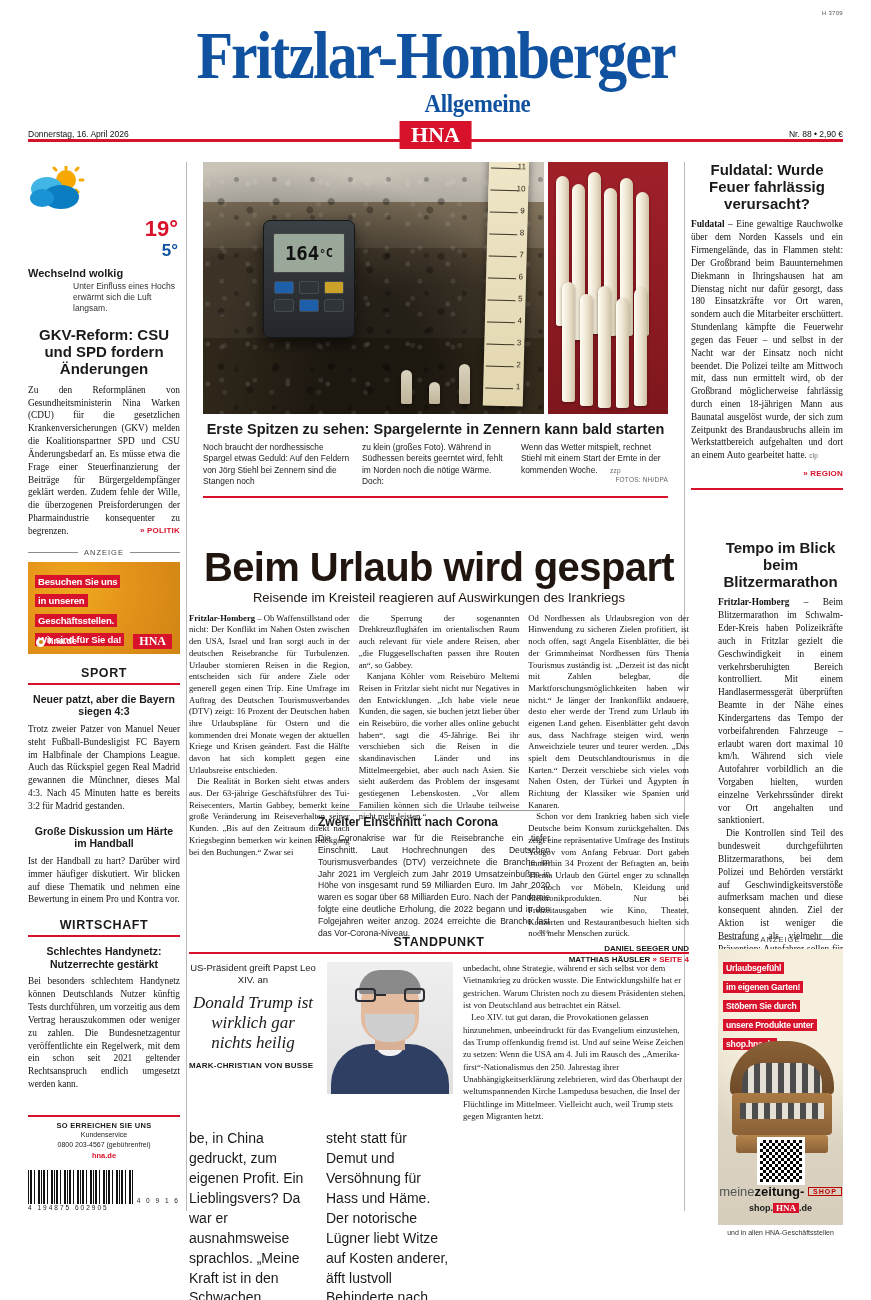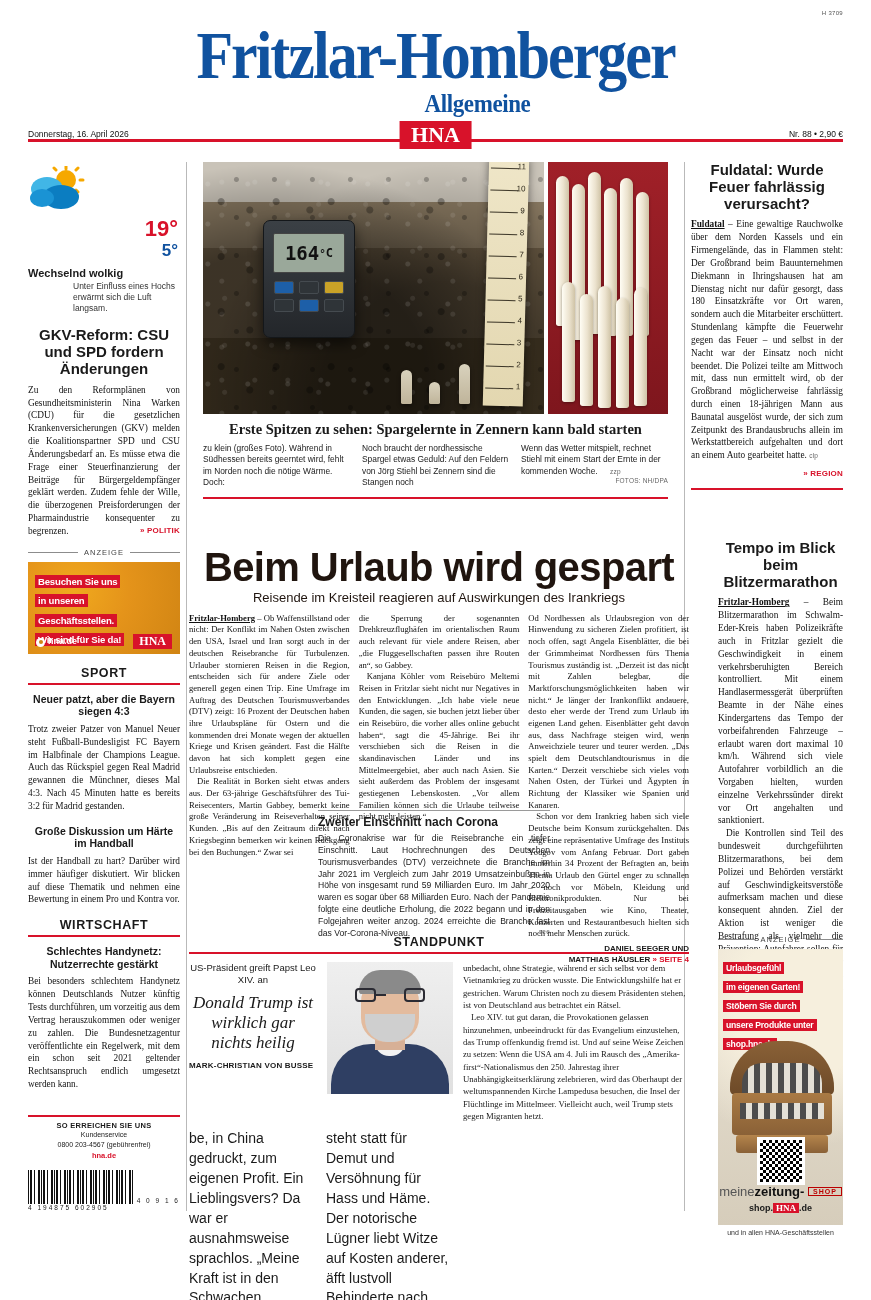--- a/index.html
+++ b/index.html
@@ -85,21 +85,21 @@
   .w-text { font-family:"Liberation Sans", sans-serif; font-size:8.5px; line-height:1.3; color:#333; margin-top:2px;margin-left:45px; }
 
   .hl-small {
     font-family:"Liberation Sans", sans-serif; font-weight:700;
     font-size:15px; line-height:1.12; text-align:center; margin: 13px 0 6px;
   }
   .body-txt {
     font-family:"Liberation Serif", serif; font-size:9.3px; line-height:1.38;
     text-align:justify; hyphens:auto; color:#111;
   }
-  .body-txt b { font-weight:700;text-decoration:underline; }
+  .body-txt b { font-weight:700; }
   .ressort {
     font-family:"Liberation Sans", sans-serif; font-weight:700; font-size:8px;
     color:#d8122a; float:right; letter-spacing:.2px;
   }
   .rule-red { height:2px; background:#d8122a; margin: 8px 0 0; }
   .rule-thin { height:1px; background:#9a9a9a; margin: 7px 0; }
 
   
   .anzeige {
     display:flex; align-items:center; gap:6px;
@@ -201,21 +201,21 @@
   }
 
   .asparagus-bed { position:absolute; inset:0; background:linear-gradient(#a02028,#7e161d); }
   .asparagus-bed .sp {
     position:absolute; width:13px; border-radius:7px 7px 3px 3px;
     background:linear-gradient(90deg,#fffdf4,#ece3cf 55%,#cfc3a6);
     box-shadow:0 1px 3px rgba(0,0,0,.35);
   }
 
   .caption-hl {
-    font-family:Liberation Serif, serif; font-weight:700; font-size:14.5px;
+    font-family:Liberation Sans, sans-serif; font-weight:700; font-size:14.5px;
     text-align:center; margin:7px 0 5px;
   }
   .cap-cols { display:flex; gap:12px; }
   .cap-cols > div { flex:1; font-family:"Liberation Sans", sans-serif; font-size:8.4px; line-height:1.36; }
   .credit { font-family:"Liberation Sans", sans-serif; font-size:6.5px; color:#666; letter-spacing:.2px; }
 
   
   .lead-hl {
     font-family:"Liberation Sans", sans-serif; font-weight:700;
     font-size:40px; text-align:center; line-height:1.02; margin: 9px 0 2px;
@@ -447,22 +447,22 @@
             <div class="sp" style="left:32px; top:132px; height:112px;"></div>
             <div class="sp" style="left:50px; top:124px; height:122px;"></div>
             <div class="sp" style="left:68px; top:136px; height:110px;"></div>
             <div class="sp" style="left:86px; top:126px; height:118px;"></div>
           </div>
         </div>
       </div>
 
       <div class="caption-hl">Erste Spitzen zu sehen: Spargelernte in Zennern kann bald starten</div>
       <div class="cap-cols">
+        <div>Noch braucht der nordhessische Spargel etwas Geduld: Auf den Feldern von Jörg Stiehl bei Zennern sind die Stangen noch</div>
         <div>zu klein (großes Foto). Während in Südhessen bereits geerntet wird, fehlt im Norden noch die nötige Wärme. Doch:</div>
-        <div>Noch braucht der nordhessische Spargel etwas Geduld: Auf den Feldern von Jörg Stiehl bei Zennern sind die Stangen noch</div>
         <div>
           <span>Wenn das Wetter mitspielt, rechnet Stiehl mit einem Start der Ernte in der kommenden Woche.</span>
           <span class="credit" style="margin-left:10px;">zzp</span>
           <span class="credit" style="float:right;">FOTOS: NH/DPA</span>
         </div>
       </div>
       <div class="rule-red"></div>
     </div>
 
     <div class="vline"></div>

